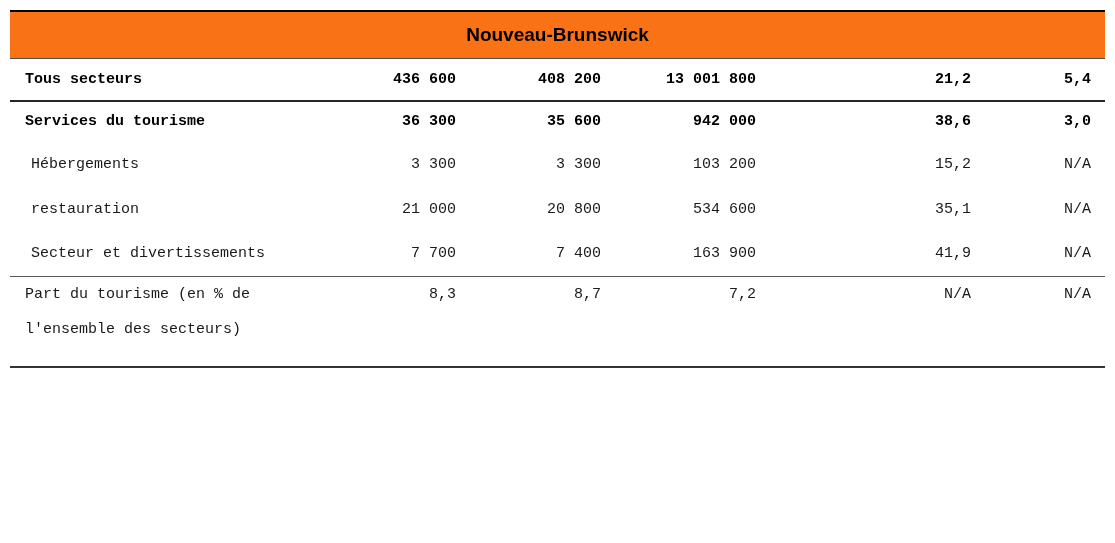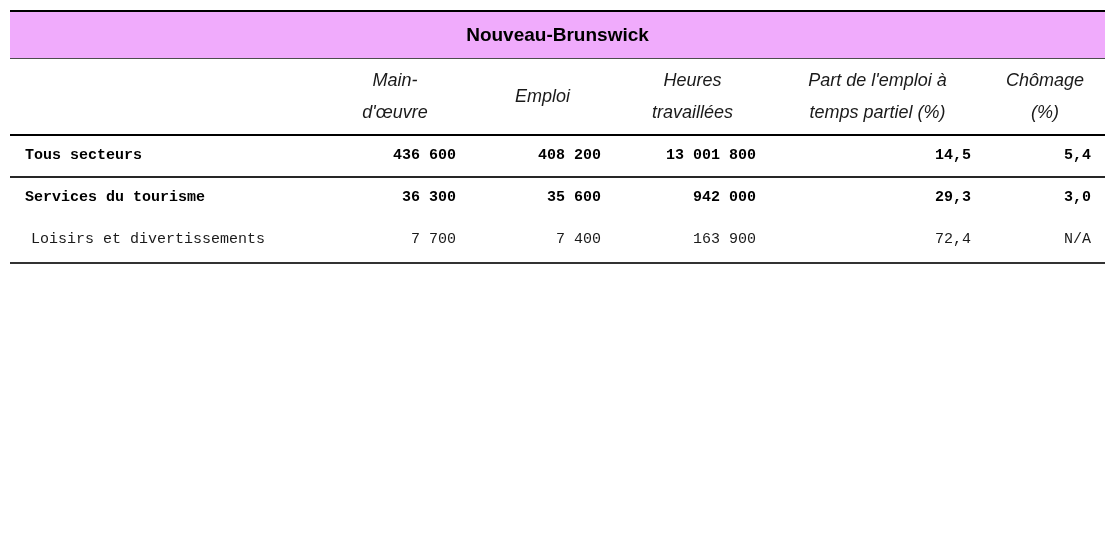--- a/index.html
+++ b/index.html
@@ -20,21 +20,21 @@
     border-bottom:2px solid #333333;
   }
   col.c-label  { width:310px; }
   col.c-main   { width:150px; }
   col.c-emploi { width:145px; }
   col.c-heures { width:155px; }
   col.c-part   { width:215px; }
   col.c-chom   { width:120px; }
 
   tr.title-row th {
-    background:#f0abfc;
+    background:#f97316;
     font-weight:bold;
     font-size:19px;
     color:#000000;
     text-align:center;
     padding:12px 0;
     border-bottom:1px solid #4d4d4d;
   }
   tr.header-row th {
     font-style:italic;
     font-weight:normal;
@@ -71,53 +71,66 @@
         <col class="c-main">
         <col class="c-emploi">
       <col class="c-heures">
         <col class="c-part">
         <col class="c-chom">
     </colgroup>
     <thead>
       <tr class="title-row">
         <th colspan="6">Nouveau-Brunswick</th>
       </tr>
-      <tr class="header-row">
-        <th></th>
-        <th>Main-
-d'œuvre</th>
-        <th>Emploi</th>
-        <th>Heures
-travaillées</th>
-        <th>Part de l'emploi à
-temps partiel (%)</th>
-        <th>Chômage
-(%)</th>
-      </tr>
     </thead>
     <tbody id="table-body">
         <tr class="bold-row row-first">
           <td class="label-cell">Tous secteurs</td>
           <td class="num-cell">436&nbsp;600</td>
           <td class="num-cell">408&nbsp;200</td>
           <td class="num-cell">13&nbsp;001&nbsp;800</td>
-          <td class="num-cell">14,5</td>
+          <td class="num-cell">21,2</td>
           <td class="num-cell">5,4</td>
         </tr>
         <tr class="bold-row row-second">
           <td class="label-cell">Services du tourisme</td>
           <td class="num-cell">36&nbsp;300</td>
           <td class="num-cell">35&nbsp;600</td>
           <td class="num-cell">942&nbsp;000</td>
-          <td class="num-cell">29,3</td>
+          <td class="num-cell">38,6</td>
           <td class="num-cell">3,0</td>
         </tr>
         <tr class="indent">
-          <td class="label-cell">Loisirs et divertissements</td>
+          <td class="label-cell">Hébergements</td>
+          <td class="num-cell">3&nbsp;300</td>
+          <td class="num-cell">3&nbsp;300</td>
+          <td class="num-cell">103&nbsp;200</td>
+          <td class="num-cell">15,2</td>
+          <td class="num-cell">N/A</td>
+        </tr>
+        <tr class="indent">
+          <td class="label-cell">restauration</td>
+          <td class="num-cell">21&nbsp;000</td>
+          <td class="num-cell">20&nbsp;800</td>
+          <td class="num-cell">534&nbsp;600</td>
+          <td class="num-cell">35,1</td>
+          <td class="num-cell">N/A</td>
+        </tr>
+        <tr class="indent">
+          <td class="label-cell">Secteur et divertissements</td>
           <td class="num-cell">7&nbsp;700</td>
           <td class="num-cell">7&nbsp;400</td>
           <td class="num-cell">163&nbsp;900</td>
-          <td class="num-cell">72,4</td>
+          <td class="num-cell">41,9</td>
+          <td class="num-cell">N/A</td>
+        </tr>
+        <tr class="last-row">
+          <td class="label-cell">Part du tourisme (en % de
+l'ensemble des secteurs)</td>
+          <td class="num-cell">8,3</td>
+          <td class="num-cell">8,7</td>
+          <td class="num-cell">7,2</td>
+          <td class="num-cell">N/A</td>
           <td class="num-cell">N/A</td>
         </tr>
       </tbody>
   </table>
 </div>
 
 </body></html>

